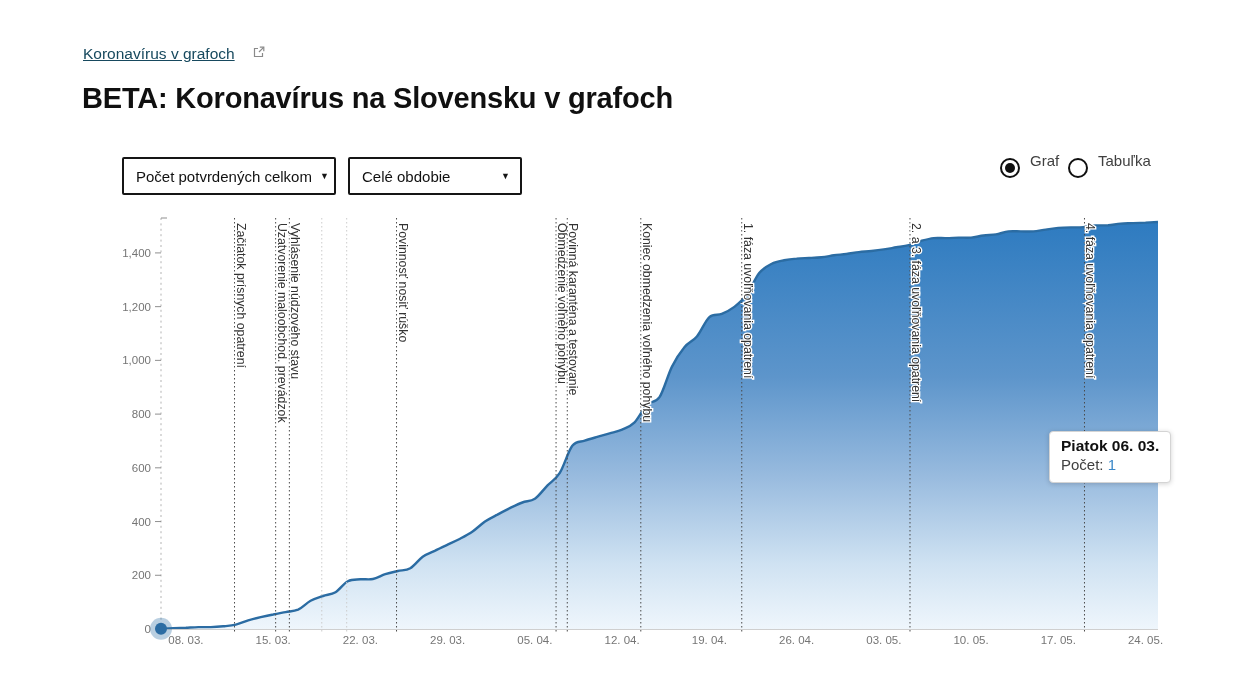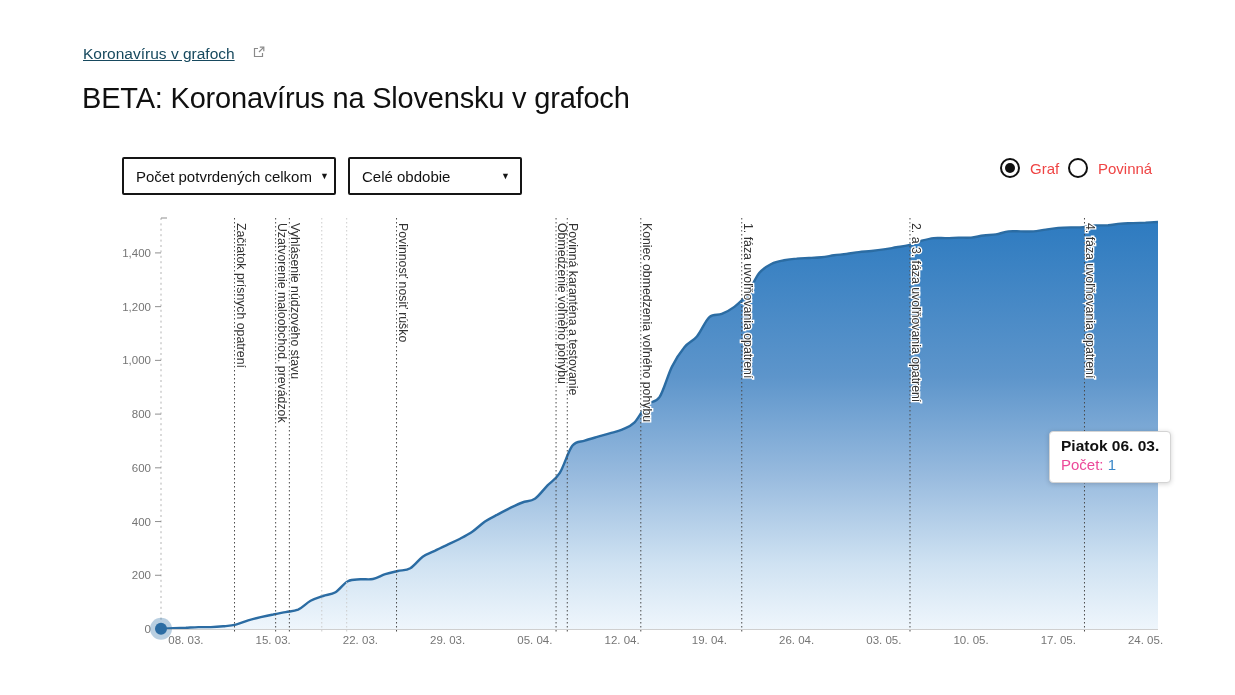--- a/index.html
+++ b/index.html
@@ -1,35 +1,35 @@
 <!DOCTYPE html>
 <html><head>
 <meta charset="utf-8">
 <style>
   html,body{margin:0;padding:0}
   body{width:1235px;height:695px;background:#fff;font-family:"Liberation Sans",sans-serif;position:relative;overflow:hidden;color:#111}
   .breadcrumb{position:absolute;left:83px;top:45px;font-size:15.5px;color:#17495e;text-decoration:underline;display:flex;align-items:center;gap:18px;cursor:pointer}
   .ext-icon{margin-top:-4px}
-  .page-title{position:absolute;left:82px;top:82px;margin:0;font-size:29px;font-weight:400;color:#101010;letter-spacing:-.2px}
+  .page-title{position:absolute;left:82px;top:82px;margin:0;font-size:29px;font-weight:700;color:#101010;letter-spacing:-.2px}
   .select{position:absolute;top:157px;height:38px;border:2px solid #151515;border-radius:2px;background:#fff;display:flex;align-items:center;justify-content:space-between;padding:0 10px 0 12px;font-size:15px;box-sizing:border-box;cursor:pointer;white-space:nowrap}
   .select-metric{left:122px;width:214px}
   .select-period{left:348px;width:174px}
   .caret{font-size:9px;color:#151515;margin-left:8px}
   .radio{position:absolute;top:158px;width:20px;height:20px;border:2px solid #101010;border-radius:50%;box-sizing:border-box;background:#fff;cursor:pointer}
   .radio.sel::after{content:"";position:absolute;inset:3px;border-radius:50%;background:#101010}
   .radio-graf{left:1000px}
   .radio-tab{left:1068px}
-  .radio-label{position:absolute;top:160px;font-size:15px;color:#ef4444;cursor:pointer}
+  .radio-label{position:absolute;top:152px;font-size:15px;color:#404040;cursor:pointer}
   .radio-label-graf{left:1030px}
   .radio-label-tab{left:1098px}
   #chart-wrap{position:absolute;left:0;top:210px;width:1235px;height:470px}
   .tooltip{position:absolute;left:1049px;top:221px;background:#fff;border:1px solid #d4d4d4;border-radius:4px;box-shadow:0 1px 5px rgba(0,0,0,.18);padding:5px 11px 9px;z-index:5}
   .tt-title{font-size:15.5px;font-weight:700;color:#101010;white-space:nowrap}
   .tt-row{font-size:15px;margin-top:1px;white-space:nowrap}
-  .tt-label{color:#ec4899}
+  .tt-label{color:#404040}
   .tt-value{color:#3a87c8}
 </style>
 </head>
 <body>
 
 <a class="breadcrumb">
   <span>Koronavírus v grafoch</span>
   <svg class="ext-icon" width="12" height="12" viewBox="0 0 12 12">
     <path d="M5 2.5 H1.5 V10.5 H9.5 V7" fill="none" stroke="#8a8a8a" stroke-width="1.2"></path>
     <path d="M6.8 1.2 H10.8 V5.2" fill="none" stroke="#8a8a8a" stroke-width="1.2"></path>
@@ -45,21 +45,21 @@
 </div>
 
 <div class="select select-period">
   <span>Celé obdobie</span>
   <span class="caret">▼</span>
 </div>
 
 <div class="radio sel radio-graf"></div>
 <div class="radio-label radio-label-graf">Graf</div>
 <div class="radio radio-tab"></div>
-<div class="radio-label radio-label-tab">Povinná</div>
+<div class="radio-label radio-label-tab">Tabuľka</div>
 
 <div id="chart-wrap">
   <svg id="chart" width="1235" height="470">
       <defs>
         <linearGradient id="ag" x1="0" y1="0" x2="0" y2="1">
           <stop offset="0%" stop-color="#2e7bc0"></stop>
           <stop offset="38%" stop-color="#5d95cb"></stop>
           <stop offset="62%" stop-color="#97bade"></stop>
           <stop offset="84%" stop-color="#cfe2f2"></stop>
           <stop offset="100%" stop-color="#eff6fc"></stop>

